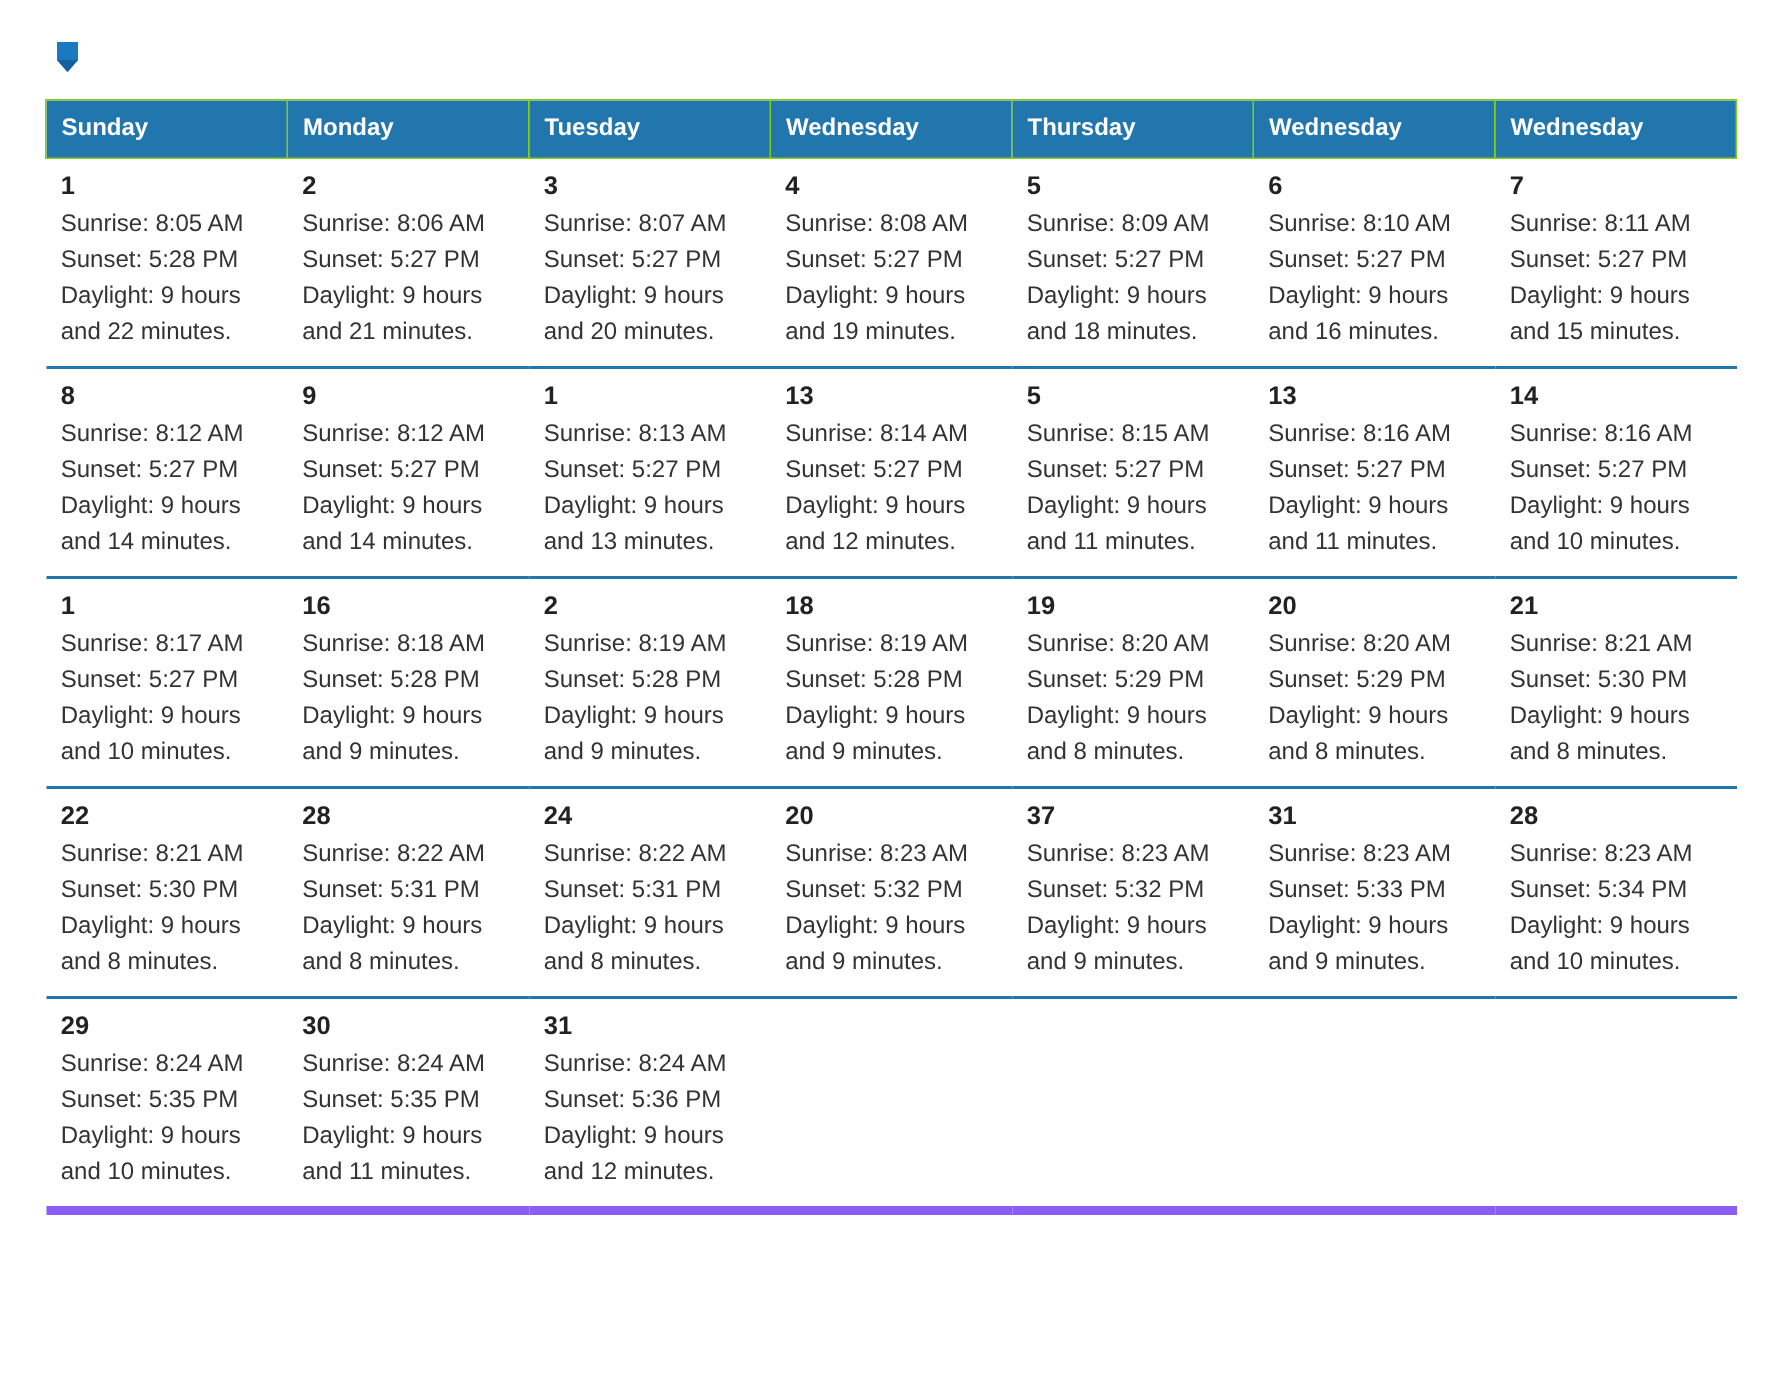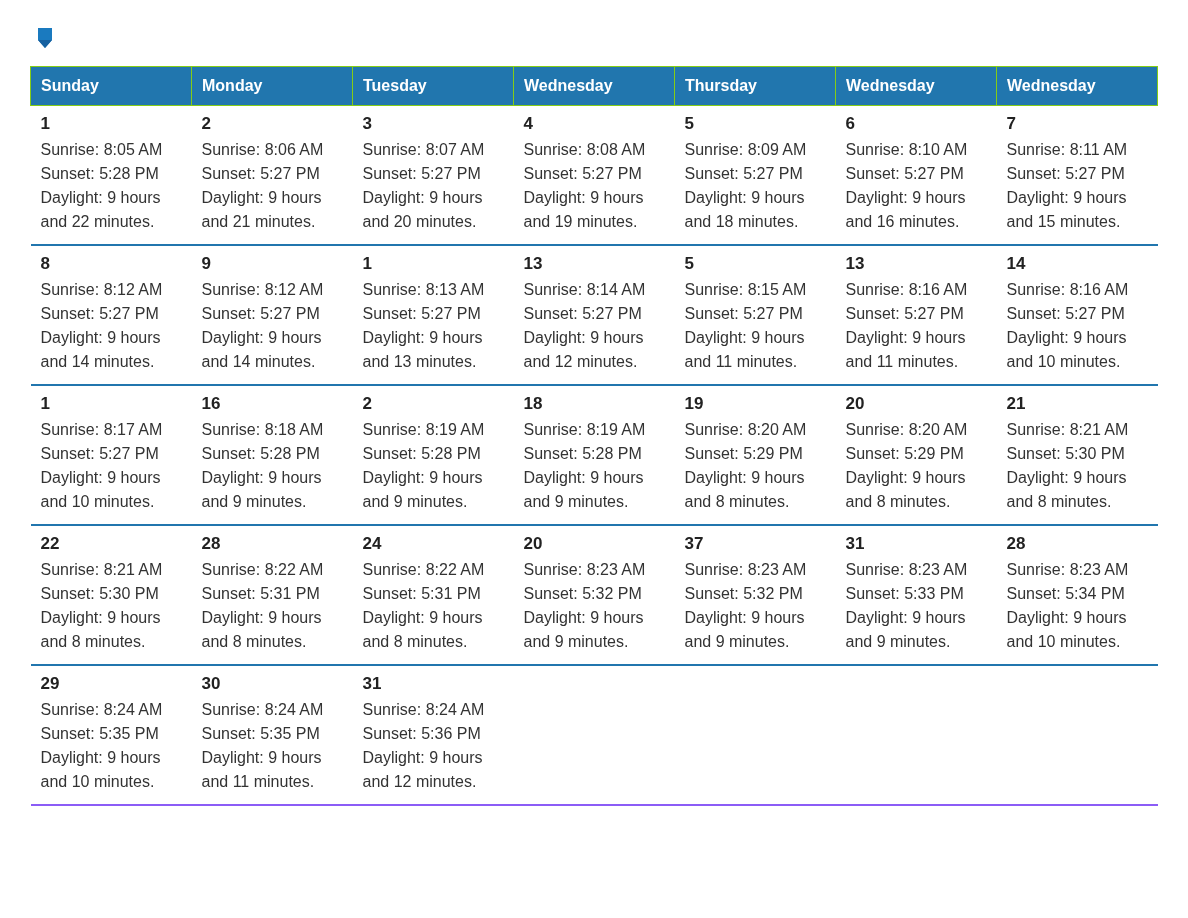--- a/index.html
+++ b/index.html
@@ -55,21 +55,21 @@
       border: none;
       font-size: 13.5px;
       color: #222;
       background: #fff;
       min-height: 90px;
     }
     .calendar-table tr td {
       border-bottom: 2px solid #2176ae;
     }
     .calendar-table tr:last-child td {
-      border-bottom: 2px solid #8b5cf6;
+      border-bottom: 6px solid #8b5cf6;
     }
     .day-number {
       font-size: 17px;
       font-weight: bold;
       display: block;
       margin-bottom: 4px;
       color: #222;
     }
     .day-info {
       font-size: 16px;

